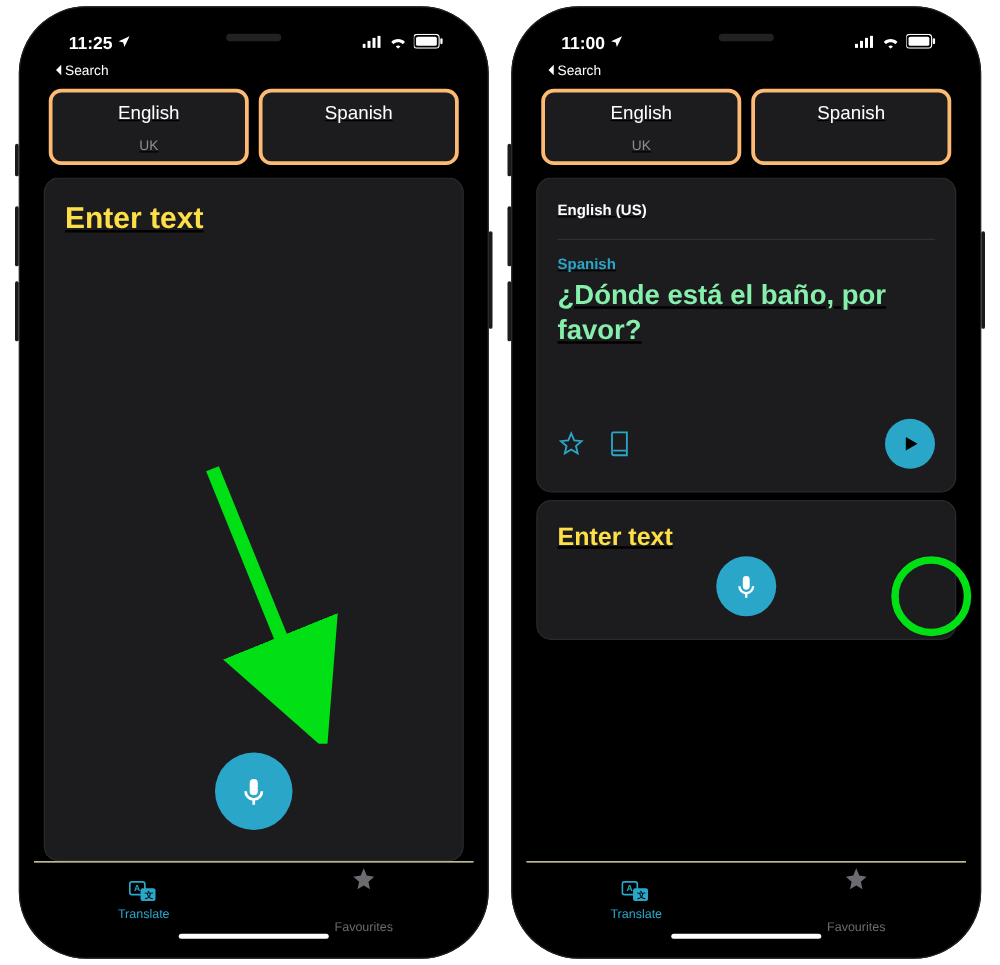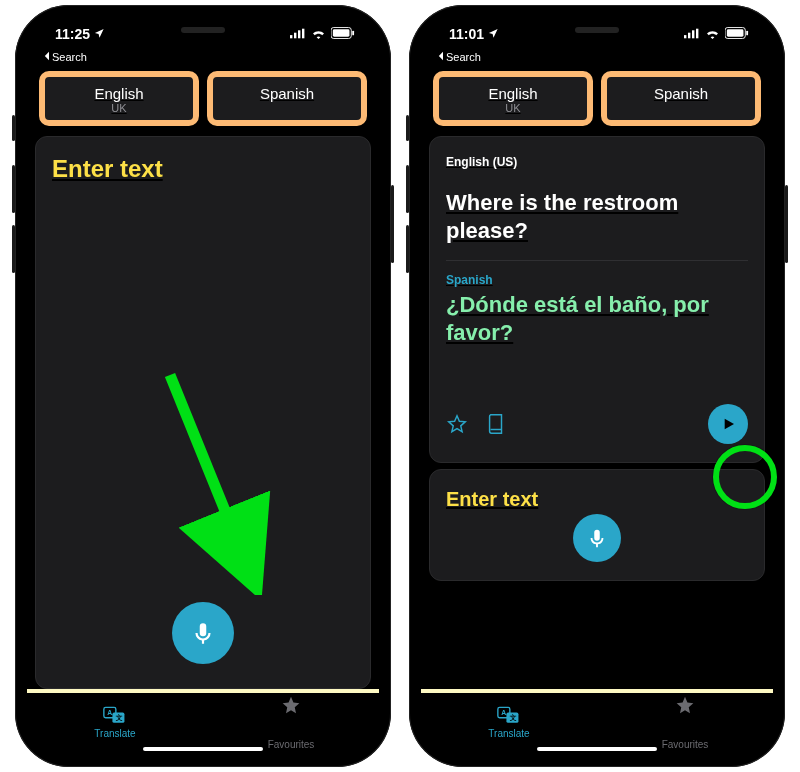--- a/index.html
+++ b/index.html
@@ -81,28 +81,28 @@
     display:flex; align-items:flex-start; gap:2px;
   }
   .lang-row {
     display: flex;
     gap: 8px;
     padding: 4px 12px 10px 12px;
   }
   .lang-pill {
     flex: 1;
     background: #1c1c1e;
-    border: 6px solid #fdba74;
+    border: 3px solid #fdba74;
     border-radius: 10px;
     text-align: center;
     padding: 8px 0 6px 0;
     color: #fff;
   }
   .lang-pill .l1 { font-size: 15px; font-weight: 500; }
-  .lang-pill .l2 { font-size: 11px; color: #8e8e93; margin-top:0; }
+  .lang-pill .l2 { font-size: 11px; color: #8e8e93; margin-top:12px; }
   .content {
     flex: 1;
     display: flex;
     flex-direction: column;
     padding: 0 8px;
     gap: 6px;
     overflow: hidden;
   }
   .card {
     background: #1c1c1e;
@@ -121,21 +121,21 @@
     font-size: 24px;
     font-weight: 700;
   }
   .mic-wrap { margin-top:auto; display:flex; justify-content:center; padding-bottom:6px;}
   .mic {
     width: 62px; height: 62px;
     background: #2aa6c9;
     border-radius: 50%;
     display:flex; align-items:center; justify-content:center;
   }
-  .result-card .src-lang { color:#fff; font-size:12px; font-weight:600; margin-bottom:20px;}
+  .result-card .src-lang { color:#fff; font-size:12px; font-weight:600; margin-bottom:4px;}
   .result-card .src-text { color:#fff; font-size:22px; font-weight:800; line-height:1.25; }
   .result-card hr { border:none; border-top:1px solid #2f2f32; margin:16px 0 12px 0;}
   .result-card .tgt-lang { color:#2aa6c9; font-size:12px; font-weight:600; margin-bottom:4px;}
   .result-card .tgt-text { color:#86efac; font-size:22px; font-weight:800; line-height:1.25;}
   .result-actions {
     display:flex; align-items:center; justify-content:space-between;
     margin-top: 58px;
   }
   .result-actions .left-icons { display:flex; gap:18px; }
   .icon-btn { color:#2aa6c9; display:flex; align-items:center; justify-content:center; }
@@ -143,21 +143,21 @@
     width:40px; height:40px; border-radius:50%;
     background:#2aa6c9; display:flex; align-items:center; justify-content:center;
   }
   .enter-small { height: 112px; display:flex; flex-direction:column;}
   .enter-small .mic { width:48px; height:48px;}
   .enter-small .mic-wrap{ padding-bottom:0; }
   .tabbar {
     height: 66px;
     background: #000;
     display:flex;
-    border-top: 4px solid #fef9c3;
+    border-top: 1px solid #fef9c3;
     padding-bottom: 4px;
   }
   .tab {
     flex:1;
     display:flex; flex-direction:column; align-items:center; justify-content:center;
     gap:2px;
     font-size: 10px;
   }
   .tab.active { color:#2aa6c9; }
   .tab.inactive { color:#6b6b70;gap:24px; }
@@ -285,21 +285,21 @@
 <div class="phone">
   <div class="side-btn silence"></div>
   <div class="side-btn vol-up"></div>
   <div class="side-btn vol-dn"></div>
   <div class="side-btn power"></div>
   <div class="screen">
     <div class="notch"></div>
 
     <div class="status-bar">
       <div class="status-left">
-        <span>11:01</span>
+        <span>11:00</span>
         <span>
           <svg width="11" height="11" viewBox="0 0 24 24" fill="#fff">
               <path d="M2 11l19-9-9 19-2-8-8-2z"></path>
             </svg>
         </span>
       </div>
       <div class="status-right">
         <span>
           <svg width="16" height="11" viewBox="0 0 20 12" fill="#fff">
               <rect x="0" y="8" width="3" height="4"></rect>
@@ -337,21 +337,20 @@
       </div>
       <div class="lang-pill">
         <div class="l1">Spanish</div>
         <div class="l2"></div>
       </div>
     </div>
 
     <div class="content">
       <div class="card result-card">
         <div class="src-lang">English (US)</div>
-        <div class="src-text">Where is the restroom please?</div>
         <hr>
         <div class="tgt-lang">Spanish</div>
         <div class="tgt-text">¿Dónde está el baño, por favor?</div>
         <div class="result-actions">
           <div class="left-icons">
             <div class="icon-btn">
               <svg width="22" height="22" viewBox="0 0 24 24" fill="none" stroke="#2aa6c9" stroke-width="1.6">
                   <path d="M12 3l2.6 6.1 6.4.6-4.9 4.3 1.5 6.4L12 17l-5.6 3.4 1.5-6.4L3 9.7l6.4-.6L12 3z"></path>
                 </svg>
             </div>

